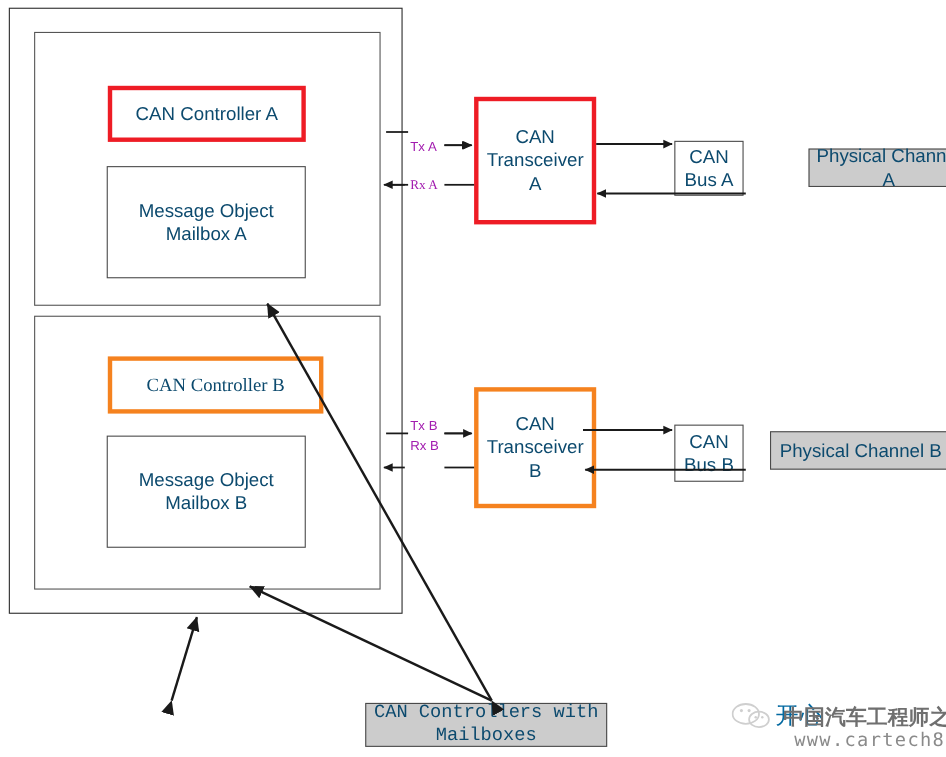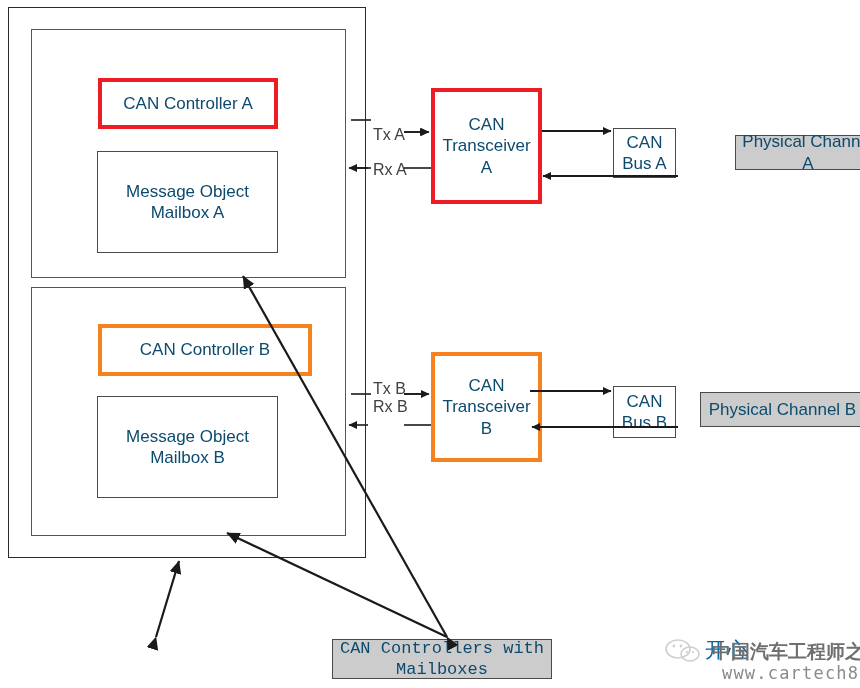--- a/index.html
+++ b/index.html
@@ -48,22 +48,22 @@
   .orange-box {
     border: 4px solid #f5821f;
     background: #ffffff;
   }
   .gray-box {
     border: 1px solid #4a4a4a;
     background: #cccccc;
   }
   .label-text {
     position: absolute;
-    color: #404040;
-    font-size: 16px;
+    color: #a21caf;
+    font-size: 12px;
     white-space: nowrap;
   }
   svg.overlay {
     position: absolute;
     left: 0;
     top: 0;
     width: 860px;
     height: 688px;
     pointer-events: none;
   }
@@ -110,21 +110,21 @@
     <span>CAN Controller A</span>
   </div>
 
   <div class="box thin-box" style="left:97px; top:151px; width:181px; height:102px;">
     <span>Message Object
 Mailbox A</span>
   </div>
 
   <div class="box inner-frame" style="left:31px; top:287px; width:315px; height:249px;"></div>
 
-  <div class="box orange-box" style="left:98px; top:324px; width:214px; height:52px;">
+  <div class="box orange-box" style="left:98px; top:324px; width:196px; height:52px;font-family:Liberation Serif, serif;">
     <span>CAN Controller B</span>
   </div>
 
   <div class="box thin-box" style="left:97px; top:396px; width:181px; height:102px;">
     <span>Message Object
 Mailbox B</span>
   </div>
 
   <div class="box red-box" style="left:431px; top:88px; width:111px; height:116px;">
     <span>CAN
@@ -155,21 +155,21 @@
   <div class="box gray-box" style="left:700px; top:392px; width:165px; height:35px;text-align:center;">
     <span>Physical Channel B</span>
   </div>
 
 
   <div class="box gray-box" style="left:332px; top:639px; width:220px; height:40px;font-family:Liberation Mono, monospace;">
     <span>CAN Controllers with Mailboxes</span>
   </div>
 
   <div class="label-text" style="left:373px; top:126px;">Tx A</div>
-  <div class="label-text" style="left:373px; top:161px;">Rx A</div>
+  <div class="label-text" style="left:373px; top:161px;font-family:Liberation Serif, serif;">Rx A</div>
   <div class="label-text" style="left:373px; top:380px;">Tx B</div>
   <div class="label-text" style="left:373px; top:398px;">Rx B</div>
 
   <svg class="overlay" viewBox="0 0 860 688">
     <defs>
       <marker id="arrow" markerWidth="9" markerHeight="9" refX="8" refY="4.5" orient="auto" markerUnits="userSpaceOnUse">
         <path d="M0,0.6 L8.5,4.5 L0,8.4 z" fill="#1a1a1a"></path>
       </marker>
       <marker id="arrowbig" markerWidth="14" markerHeight="14" refX="12.5" refY="7" orient="auto" markerUnits="userSpaceOnUse">
         <path d="M0,1 L13,7 L0,13 z" fill="#1a1a1a"></path>

